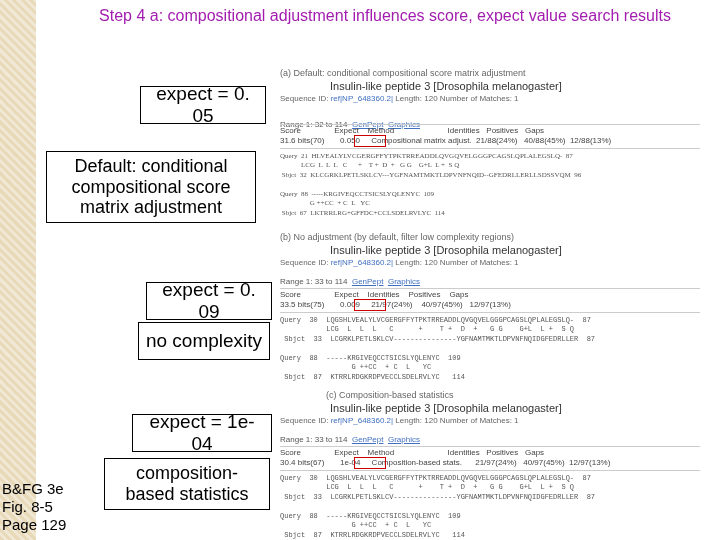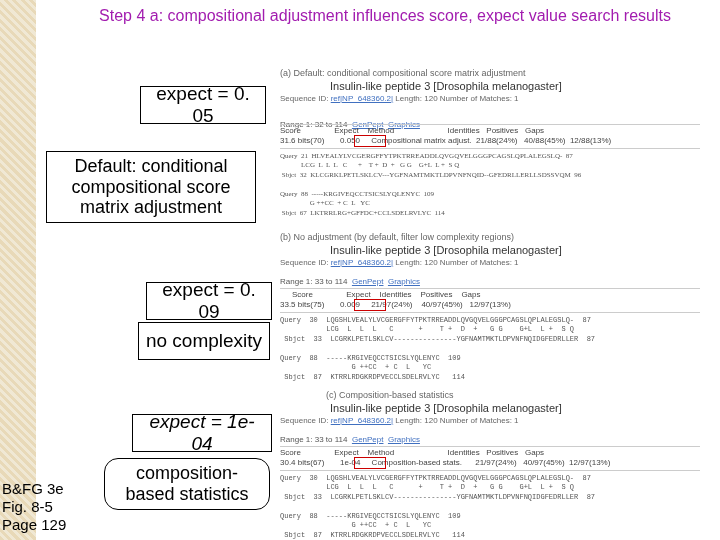--- a/index.html
+++ b/index.html
@@ -39,21 +39,21 @@
   .seq-title {
     position: absolute;
     font-size: 11px;
     color: #333;
   }
   .seq-sub {
     position: absolute;
     font-size: 8px;
     color: #666;
   }
-  .seq-sub .link { color: #4070c0; text-decoration: underline; }
+  .seq-sub .link { color: #4070c0; }
   .range {
     position: absolute;
     font-size: 8px;
     color: #555;
   }
   .range .link { color: #4070c0; text-decoration: underline; }
   .tbl {
     position: absolute;
     font-size: 8px;
     color: #444;
@@ -128,21 +128,21 @@
   <span>Default: conditional</span>
   <span>compositional score</span>
   <span>matrix adjustment</span>
 </div>
 
 <div class="panel-caption" style="left:280px; top:232px;">(b) No adjustment (by default, filter low complexity regions)</div>
 <div class="seq-title" style="left:330px; top:244px;">Insulin-like peptide 3 [Drosophila melanogaster]</div>
 <div class="seq-sub" style="left:280px; top:258px;">Sequence ID: <span class="link">ref|NP_648360.2|</span> Length: 120  Number of Matches: 1</div>
 <div class="range" style="left:280px; top:277px;">Range 1: 33 to 114 &nbsp;<span class="link">GenPept</span> &nbsp;<span class="link">Graphics</span></div>
 <div class="hr" style="left:280px; top:288px; width:420px;"></div>
-<div class="tbl" style="left:292px; top:290px;">Score               Expect    Identities    Positives    Gaps</div>
+<div class="tbl" style="left:280px; top:290px;">Score               Expect    Identities    Positives    Gaps</div>
 <div class="tbl" style="left:280px; top:300px;">33.5 bits(75)       0.009     21/97(24%)    40/97(45%)   12/97(13%)</div>
 <div class="red-box" style="left:354px; top:299px;"></div>
 <div class="hr" style="left:280px; top:312px; width:420px;"></div>
 <div class="aln" style="left:280px; top:316px;">Query  30  LQGSHLVEALYLVCGERGFFYTPKTRREADDLQVGQVELGGGPCAGSLQPLALEGSLQ-  87
            LCG  L  L  L   C      +    T +  D  +   G G    G+L  L +  S Q
  Sbjct  33  LCGRKLPETLSKLCV---------------YGFNAMTMKTLDPVNFNQIDGFEDRLLER  87
 
 Query  88  -----KRGIVEQCCTSICSLYQLENYC  109
                  G ++CC  + C  L   YC
  Sbjct  87  KTRRLRDGKRDPVECCLSDELRVLYC   114</div>
@@ -160,22 +160,22 @@
 <div class="red-box" style="left:354px; top:457px;"></div>
 <div class="hr" style="left:280px; top:470px; width:420px;"></div>
 <div class="aln" style="left:280px; top:474px;">Query  30  LQGSHLVEALYLVCGERGFFYTPKTRREADDLQVGQVELGGGPCAGSLQPLALEGSLQ-  87
            LCG  L  L  L   C      +    T +  D  +   G G    G+L  L +  S Q
  Sbjct  33  LCGRKLPETLSKLCV---------------YGFNAMTMKTLDPVNFNQIDGFEDRLLER  87
 
 Query  88  -----KRGIVEQCCTSICSLYQLENYC  109
                  G ++CC  + C  L   YC
  Sbjct  87  KTRRLRDGKRDPVECCLSDELRVLYC   114</div>
 
-<div class="box" style="left:132px; top:414px; width:140px; height:23px;font-style:italic;">expect = 1e-04</div>
-<div class="box multi" style="left:104px; top:458px; width:166px; height:52px;border-radius:14px;">
+<div class="box" style="left:132px; top:414px; width:140px; height:23px;">expect = 1e-04</div>
+<div class="box multi" style="left:104px; top:458px; width:166px; height:52px;">
   <span>composition-</span>
   <span>based statistics</span>
 </div>
 
 <div class="citation">
   <span>B&amp;FG 3e</span><br>
   <span>Fig. 8-5</span><br>
   <span>Page 129</span>
 </div>
 

